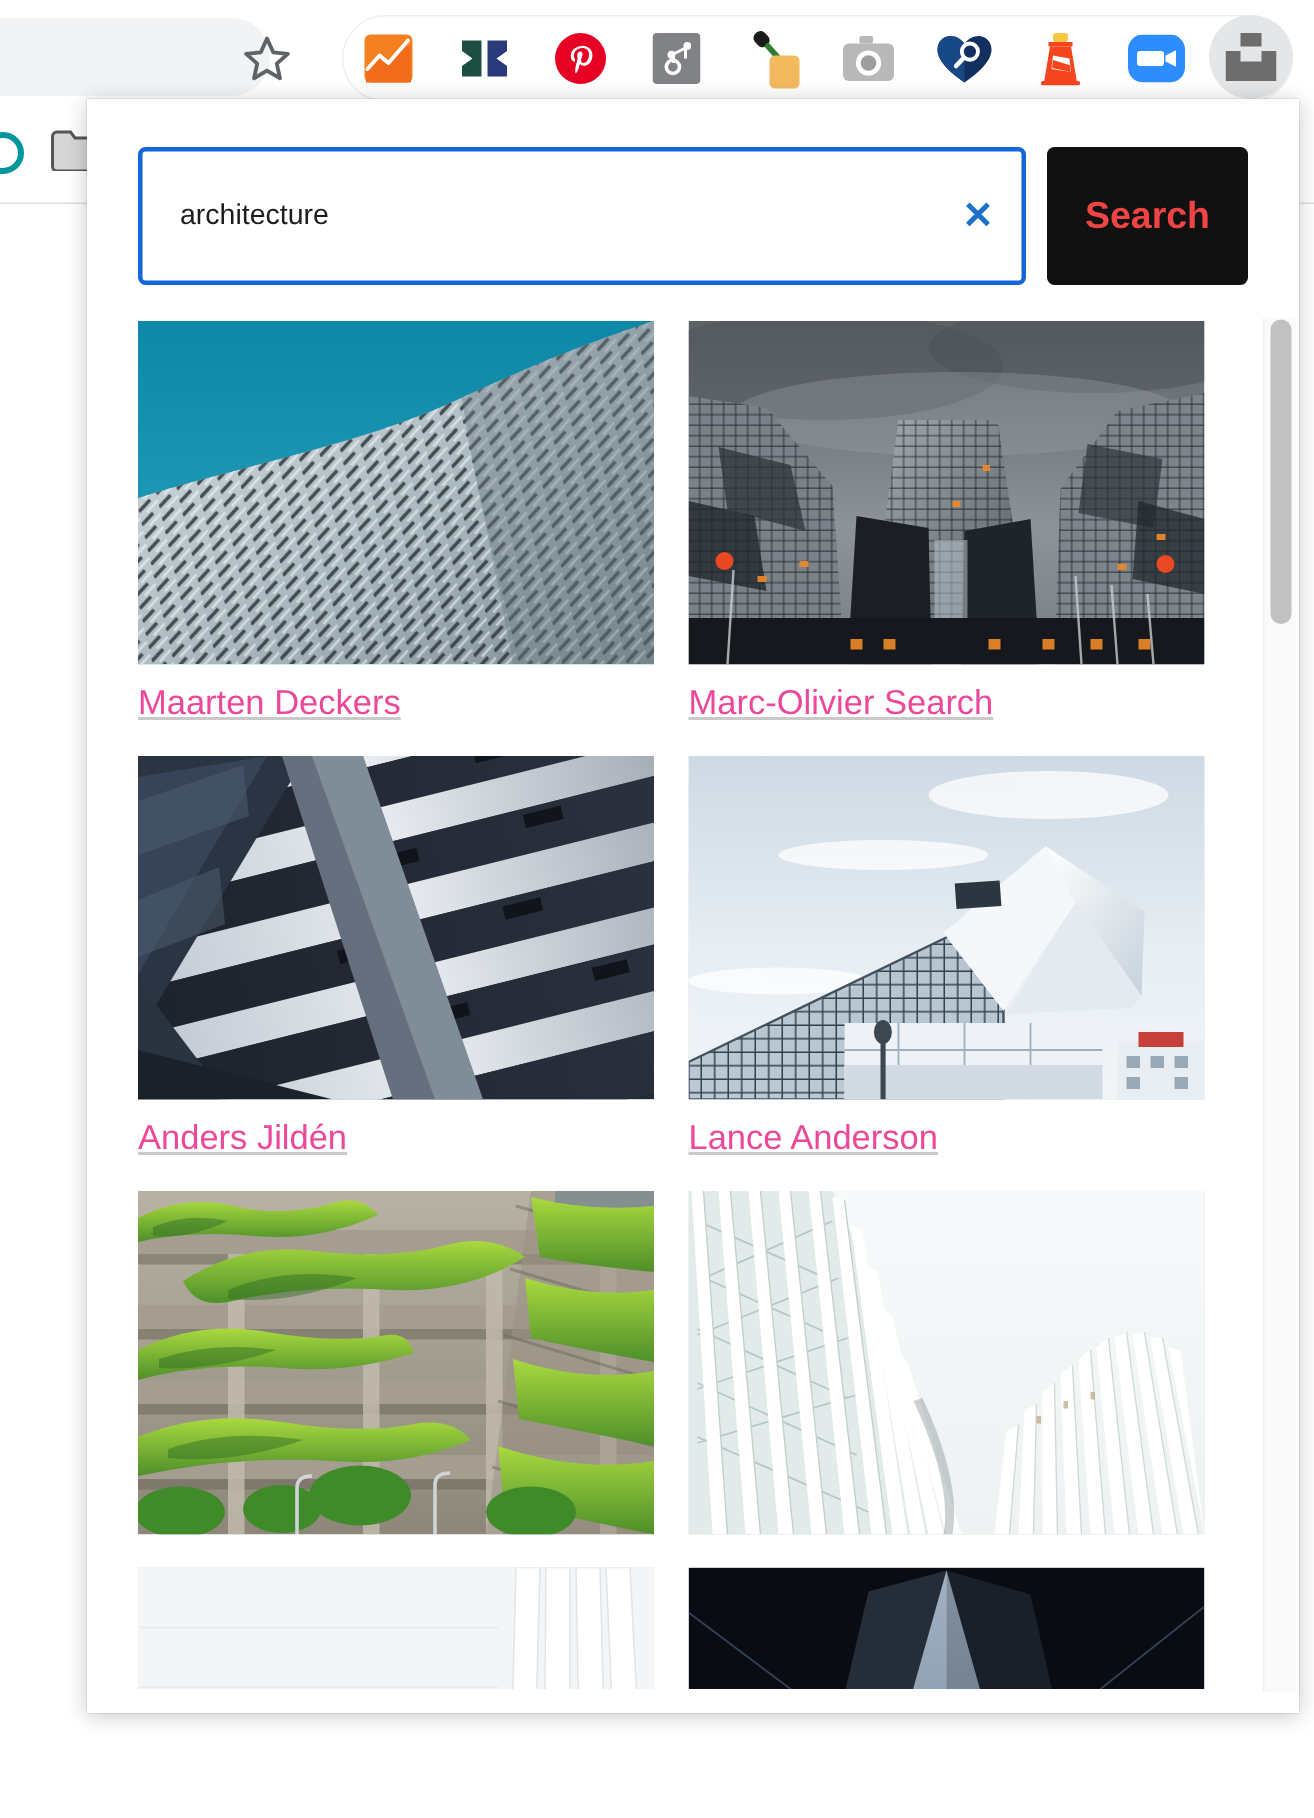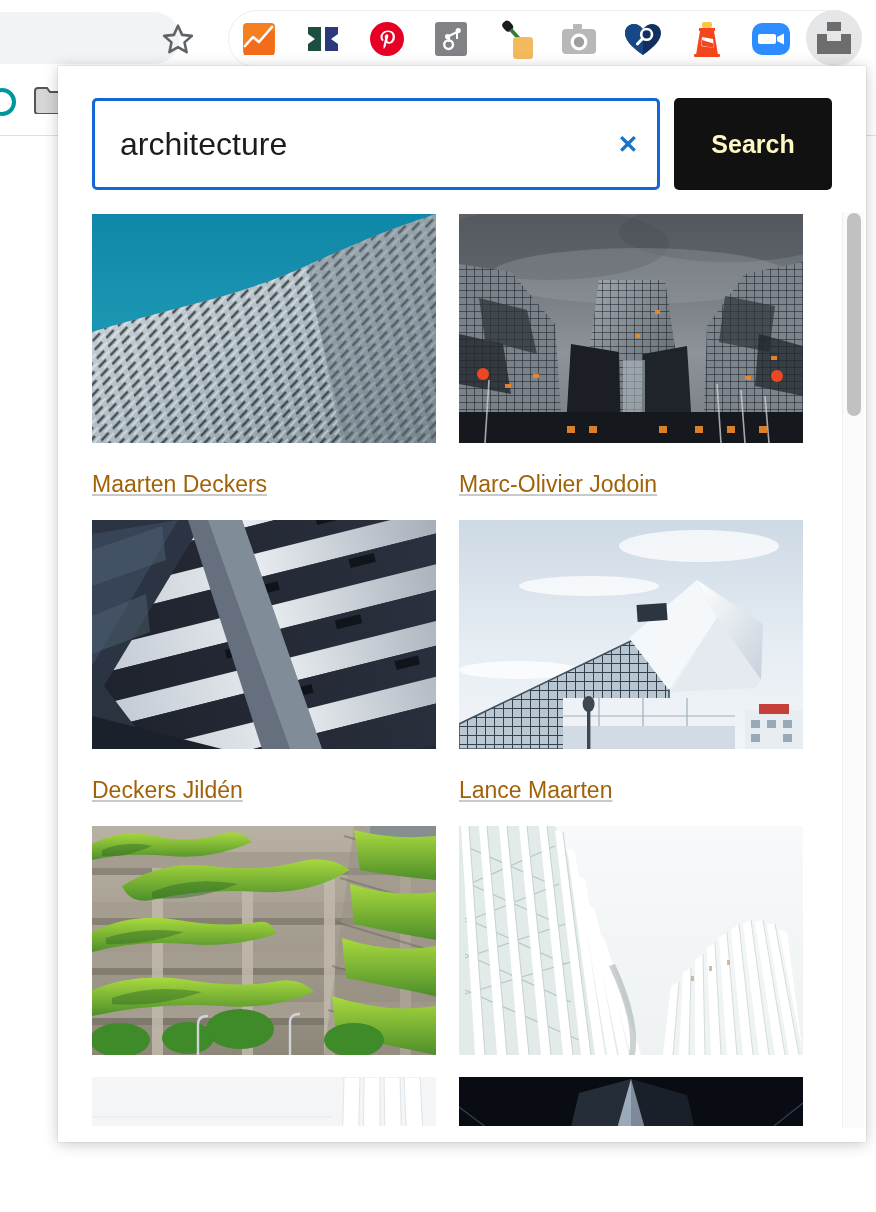--- a/index.html
+++ b/index.html
@@ -60,52 +60,52 @@
   .search-field-wrap {
     position: relative; flex: 1;
     border: 3px solid #1367d6; border-radius: 5px;
     background: #ffffff;
   }
   .search-input {
     position: absolute; left: 0; top: 0;
     width: 100%; height: 100%;
     border: 0; outline: none; background: transparent;
     font-family: "Liberation Sans", sans-serif;
-    font-size: 32px; color: #1c1c1c;
+    font-size: 19px; color: #1c1c1c;
     padding: 0 56px 0 25px;
   }
   .clear-btn {
     position: absolute; right: 14px; top: 50%; transform: translateY(-50%);
     width: 30px; height: 30px; border: 0; background: transparent;
     color: #1a73c8; font-size: 25px; font-weight: bold; line-height: 1;
     cursor: pointer; padding: 0;
     display: flex; align-items: center; justify-content: center;
   }
   .search-btn {
-    width: 158px; border: 0; border-radius: 5px;
-    background: #111111; color: #fef9c3;
+    width: 134px; border: 0; border-radius: 5px;
+    background: #111111; color: #ef4444;
     font-family: "Liberation Sans", sans-serif;
     font-size: 25px; font-weight: bold; cursor: pointer;
   }
 
   
   .results {
     position: absolute; left: 34px; top: 148px;
     width: 740px; height: 912px;
     overflow: hidden;
   }
   .grid { display: flex; flex-wrap: wrap; column-gap: 23px; row-gap: 0; }
   .card { width: 344px; margin-bottom: 22px; }
   .thumb {
     position: relative; width: 344px; height: 229px;
     overflow: hidden; background: #dfe3e6;
   }
   .credit {
-    display: block; margin-top: 28px;
-    font-size: 23px; color: #a16207;
+    display: block; margin-top: 12px;
+    font-size: 23px; color: #ec4899;
     text-decoration: underline; text-decoration-color: #c9c9c9;
     white-space: nowrap; cursor: pointer;
   }
 
   
   .scrollbar-track {
     position: absolute; right: 2px; top: 146px;
     width: 22px; height: 916px; background: #fafafa;
     border-left: 1px solid #f0f0f0;
   }
@@ -340,21 +340,21 @@
               <circle cx="24" cy="160" r="6" fill="#ff4a1f" opacity="0.9"></circle>
               <circle cx="318" cy="162" r="6" fill="#ff4a1f" opacity="0.9"></circle>
               <g stroke="#c9ced3" stroke-width="1.6" opacity="0.8">
                 <line x1="258" y1="170" x2="262" y2="229"></line>
                   <line x1="282" y1="176" x2="286" y2="229"></line>
                 <line x1="306" y1="182" x2="310" y2="229"></line>
                   <line x1="30" y1="166" x2="26" y2="229"></line>
               </g>
             </svg>
           </div>
-          <span class="credit">Marc-Olivier Jodoin</span>
+          <span class="credit">Marc-Olivier Search</span>
         </div>
 
         <div class="card">
           <div class="thumb">
             <svg class="art" viewBox="0 0 344 229" preserveAspectRatio="none">
               <defs>
                 <linearGradient id="g3light" x1="0" y1="0" x2="1" y2="0">
                   <stop offset="0" stop-color="#b9c1cb"></stop>
                     <stop offset="0.5" stop-color="#e8ecf0"></stop>
                     <stop offset="1" stop-color="#9aa3ae"></stop>
@@ -394,21 +394,21 @@
 
               <polygon points="96,0 150,0 230,229 170,229" fill="#656f7e"></polygon>
               <polygon points="116,0 150,0 230,229 198,229" fill="#8b95a3" opacity="0.75"></polygon>
               <polygon points="0,196 130,229 0,229" fill="#1b212b"></polygon>
               <g fill="#4e6070" opacity="0.5">
                 <polygon points="0,30 70,6 74,40 0,66"></polygon>
                 <polygon points="0,96 54,74 58,112 0,134"></polygon>
               </g>
             </svg>
           </div>
-          <span class="credit">Deckers Jildén</span>
+          <span class="credit">Anders Jildén</span>
         </div>
 
         <div class="card">
           <div class="thumb">
             <svg class="art" viewBox="0 0 344 229" preserveAspectRatio="none">
               <defs>
                 <linearGradient id="sky4" x1="0" y1="0" x2="0" y2="1">
                   <stop offset="0" stop-color="#cdd9e4"></stop>
                     <stop offset="0.55" stop-color="#e6edf3"></stop>
                     <stop offset="1" stop-color="#f2f5f8"></stop>
@@ -459,21 +459,21 @@
                   <rect x="308" y="200" width="9" height="8"></rect>
                 <rect x="324" y="200" width="9" height="8"></rect>
                   <rect x="292" y="214" width="9" height="8"></rect>
                 <rect x="324" y="214" width="9" height="8"></rect>
               </g>
 
               <rect x="128" y="188" width="3.4" height="41" fill="#3c4750"></rect>
               <ellipse cx="129.6" cy="184" rx="6" ry="8" fill="#3c4750"></ellipse>
             </svg>
           </div>
-          <span class="credit">Lance Maarten</span>
+          <span class="credit">Lance Anderson</span>
         </div>
 
         <div class="card">
           <div class="thumb">
             <svg class="art" viewBox="0 0 344 229" preserveAspectRatio="none">
               <defs>
                 <linearGradient id="con5" x1="0" y1="0" x2="0" y2="1">
                   <stop offset="0" stop-color="#b9b2a4"></stop>
                     <stop offset="1" stop-color="#8d877a"></stop>
                 </linearGradient>

